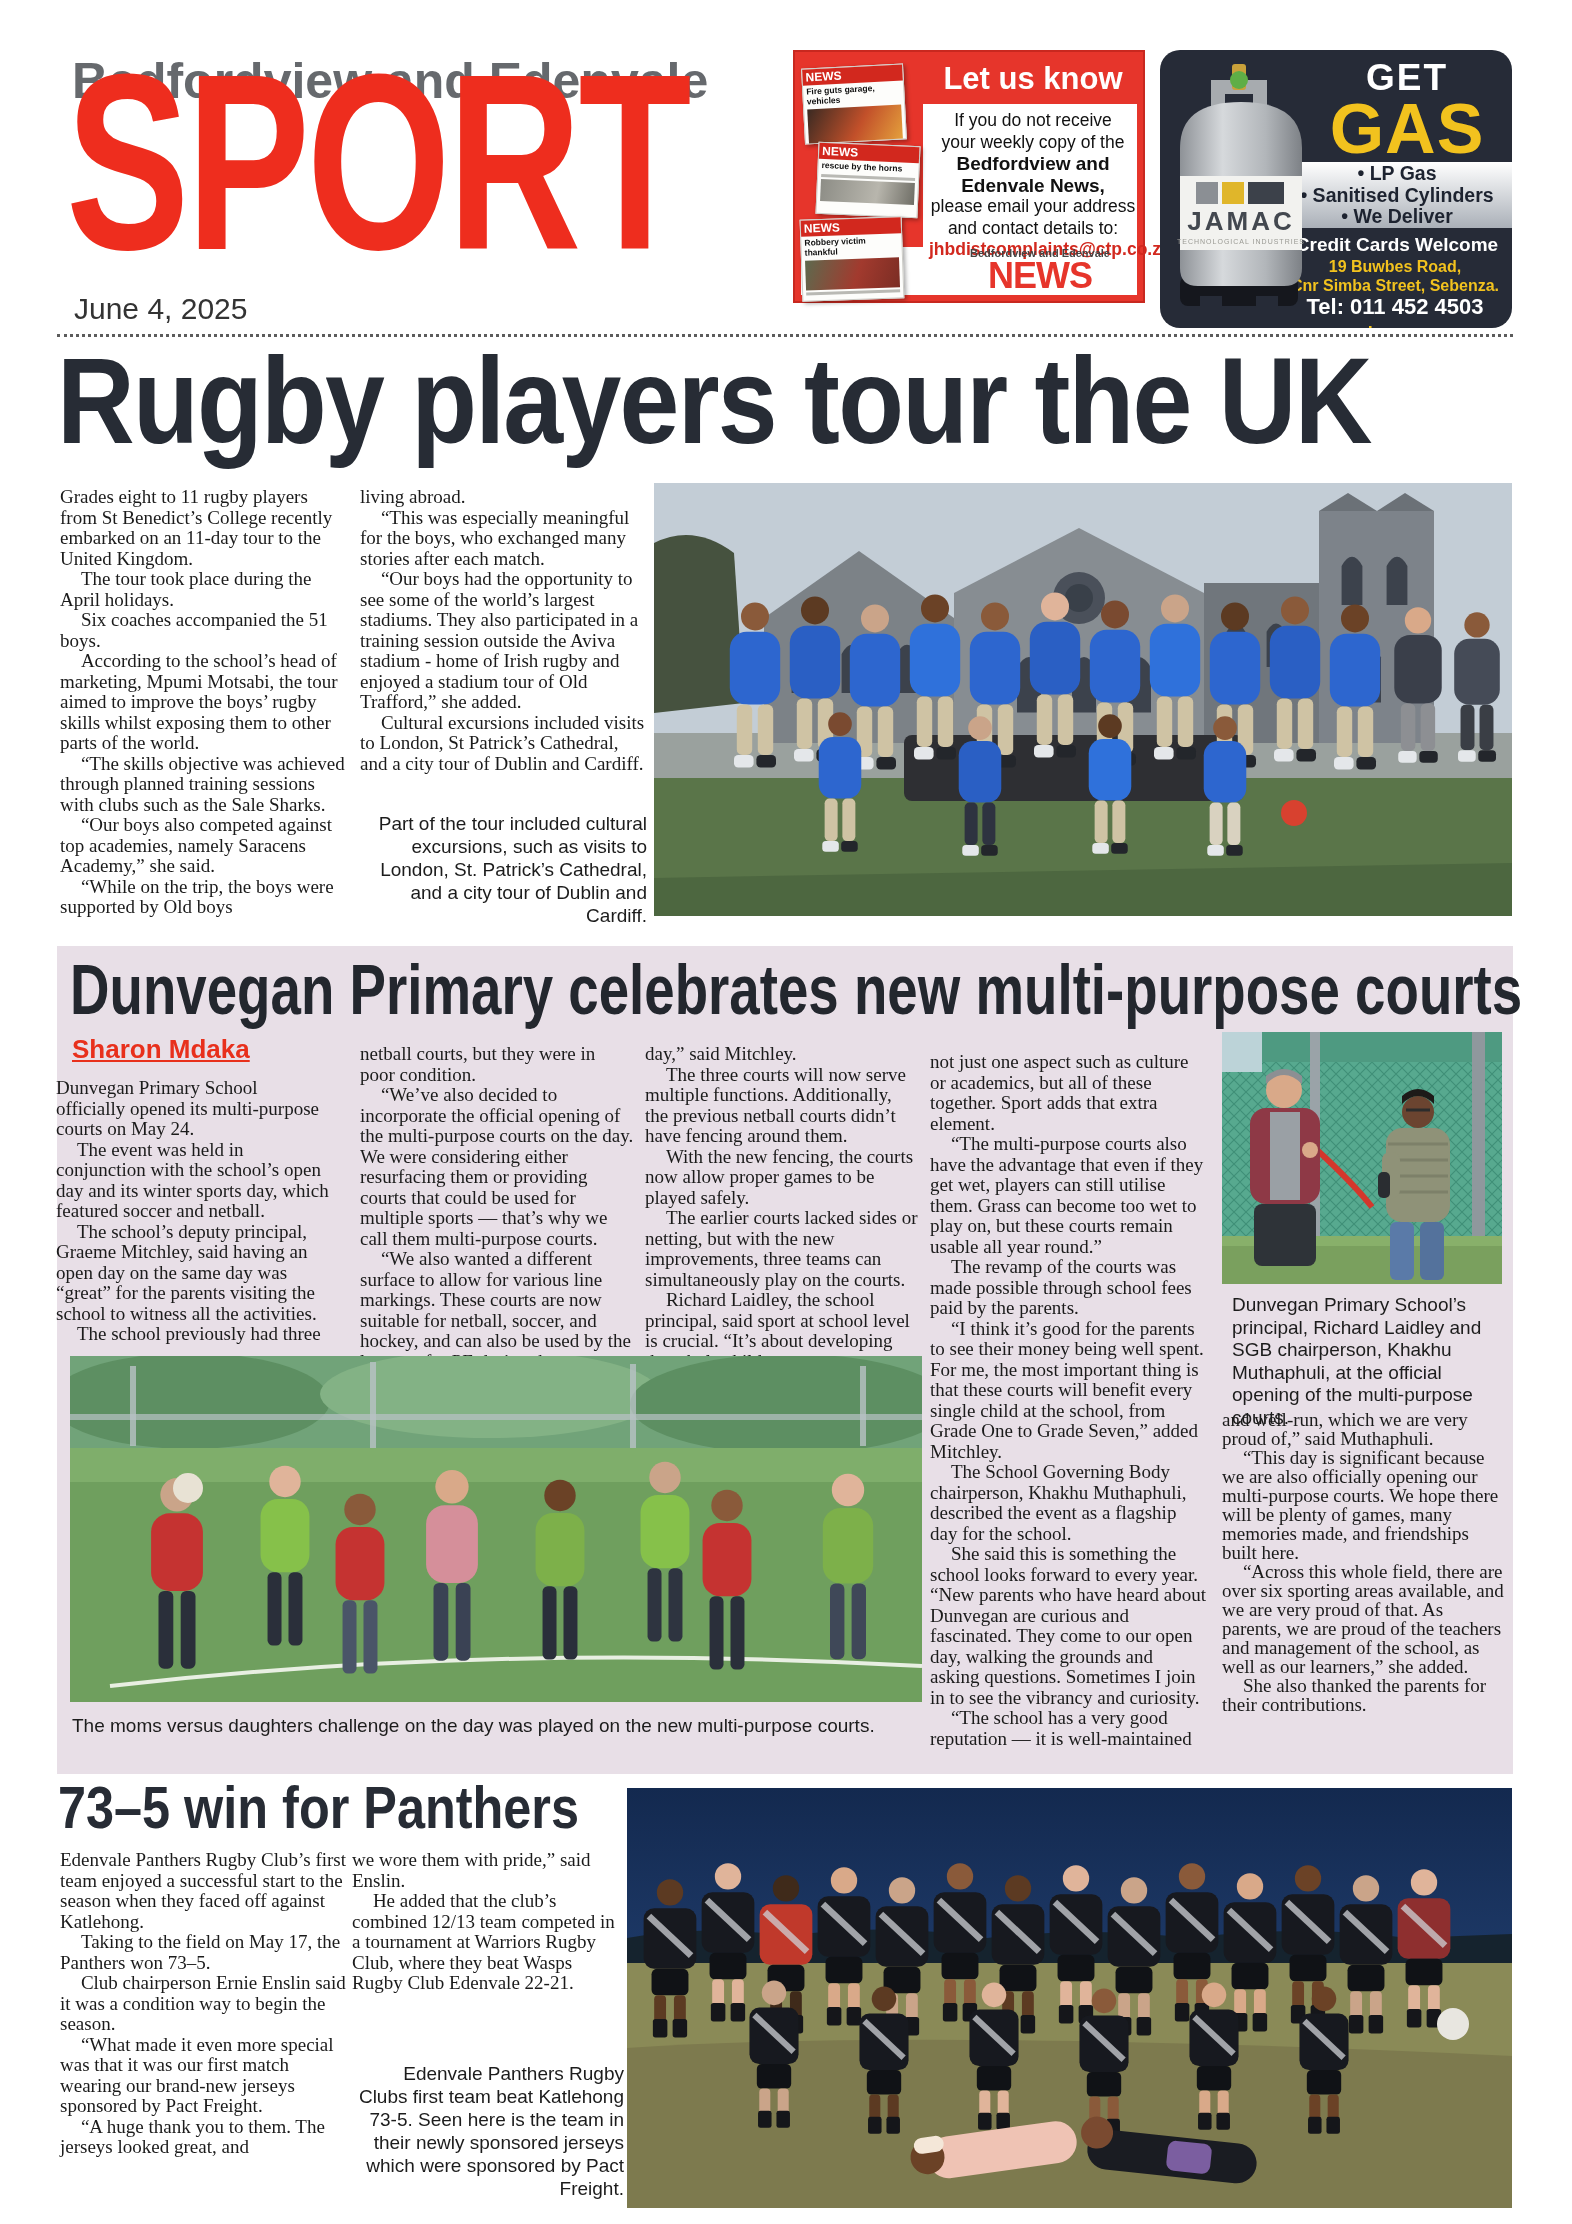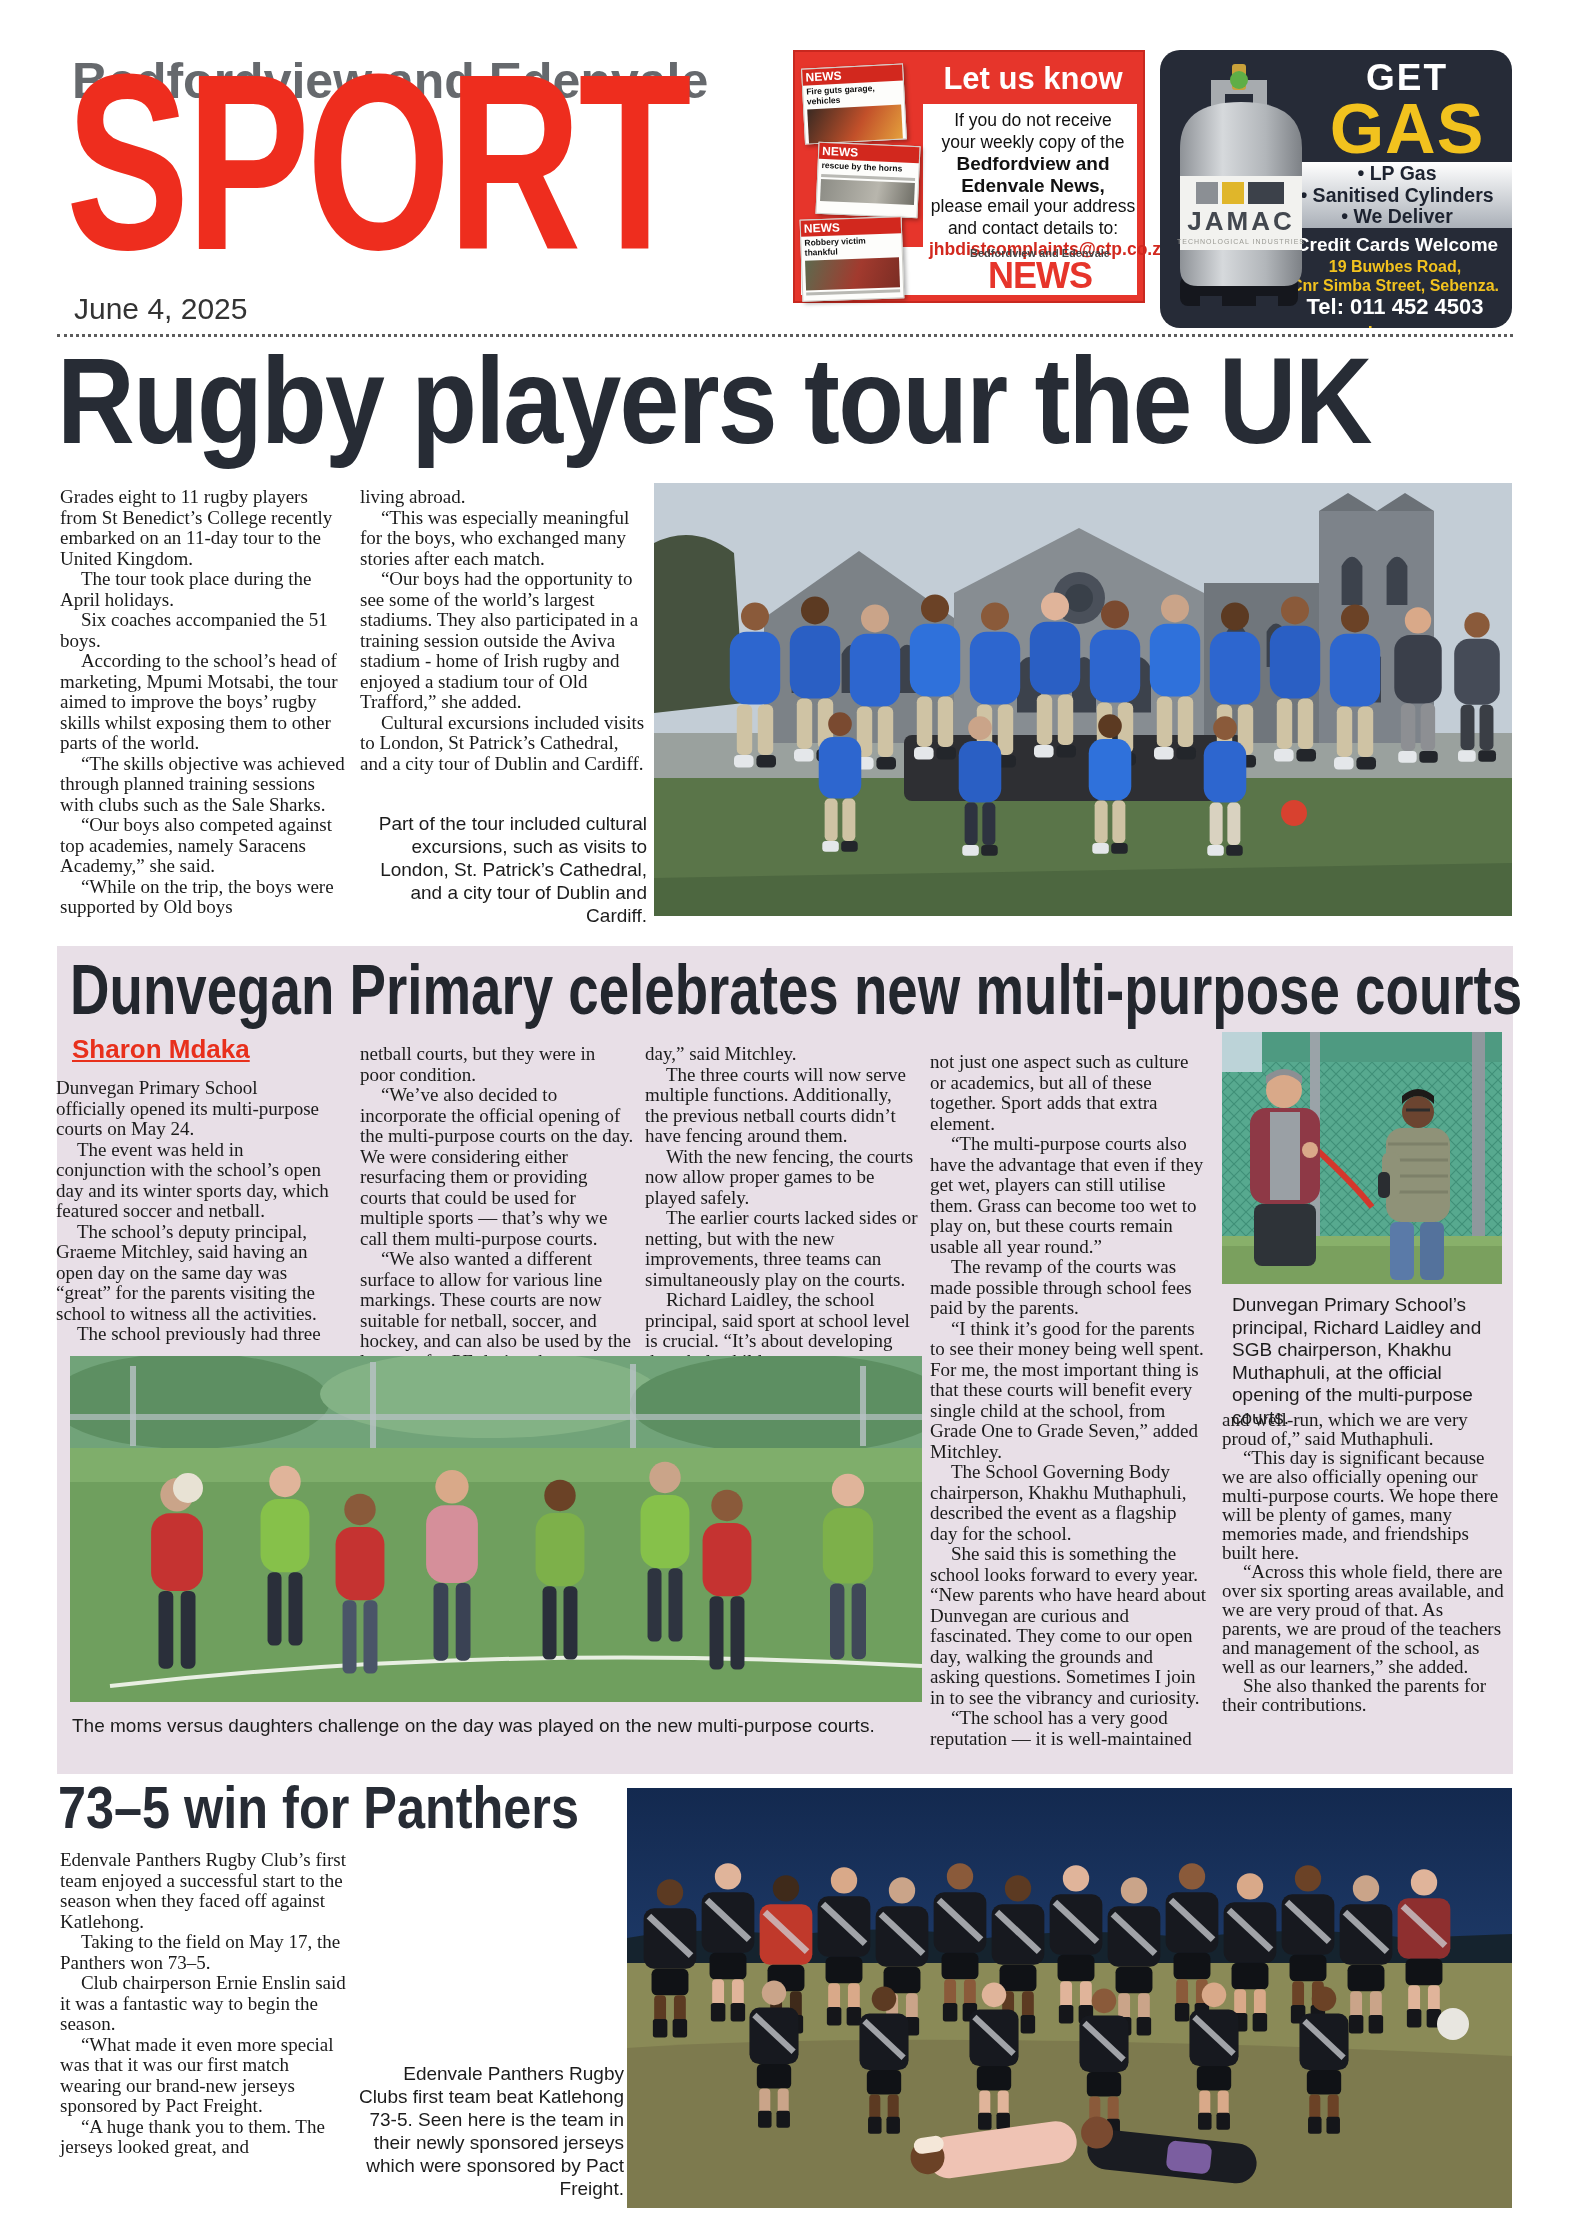--- a/index.html
+++ b/index.html
@@ -358,23 +358,27 @@
       <use href="#netp" x="742" y="116" width="72" height="198" style="--s:#e0b49a;--b:#7db04a;--l:#3f4858"></use>
       <circle cx="118" cy="132" r="15" fill="#e8e2d4"></circle>
     </svg>
   </div>
   <div class="cap" style="left:72px;top:1714px;width:850px;">The moms versus daughters challenge on the day was played on the new multi-purpose courts.</div>
 
   <h2 class="h-pan" style="margin:0;">73–5 win for Panthers</h2>
   <div class="col" style="left:60px;top:1850px;">
       <p>Edenvale Panthers Rugby Club’s first team enjoyed a successful start to the season when they faced off against Katlehong.</p>
       <p>Taking to the field on May 17, the Panthers won 73–5.</p>
-      <p>Club chairperson Ernie Enslin said it was a fantastic way to begin the season.</p>
+      <p>Club chairperson Ernie Enslin said it was a condition way to begin the season.</p>
       <p>“What made it even more special was that it was our first match wearing our brand-new jerseys sponsored by Pact Freight.</p>
       <p>“A huge thank you to them. The jerseys looked great, and</p>
+    </div>
+  <div class="col" style="left:352px;top:1850px;width:272px;">
+      <p>we wore them with pride,” said Enslin.</p>
+      <p>He added that the club’s combined 12/13 team competed in a tournament at Warriors Rugby Club, where they beat Wasps Rugby Club Edenvale 22-21.</p>
     </div>
   <div class="cap" style="left:352px;top:2062px;width:272px;text-align:right;">Edenvale Panthers Rugby Clubs first team beat Katlehong 73-5. Seen here is the team in their newly sponsored jerseys which were sponsored by Pact Freight.</div>
 
   <div class="photo" style="left:627px;top:1788px;width:885px;height:420px;">
     <svg width="885" height="420" viewBox="0 0 885 420">
       <defs>
         <linearGradient id="dusk" x1="0" y1="0" x2="0" y2="1">
           <stop offset="0" stop-color="#13294f"></stop>
             <stop offset="1" stop-color="#2c5089"></stop>
         </linearGradient>

